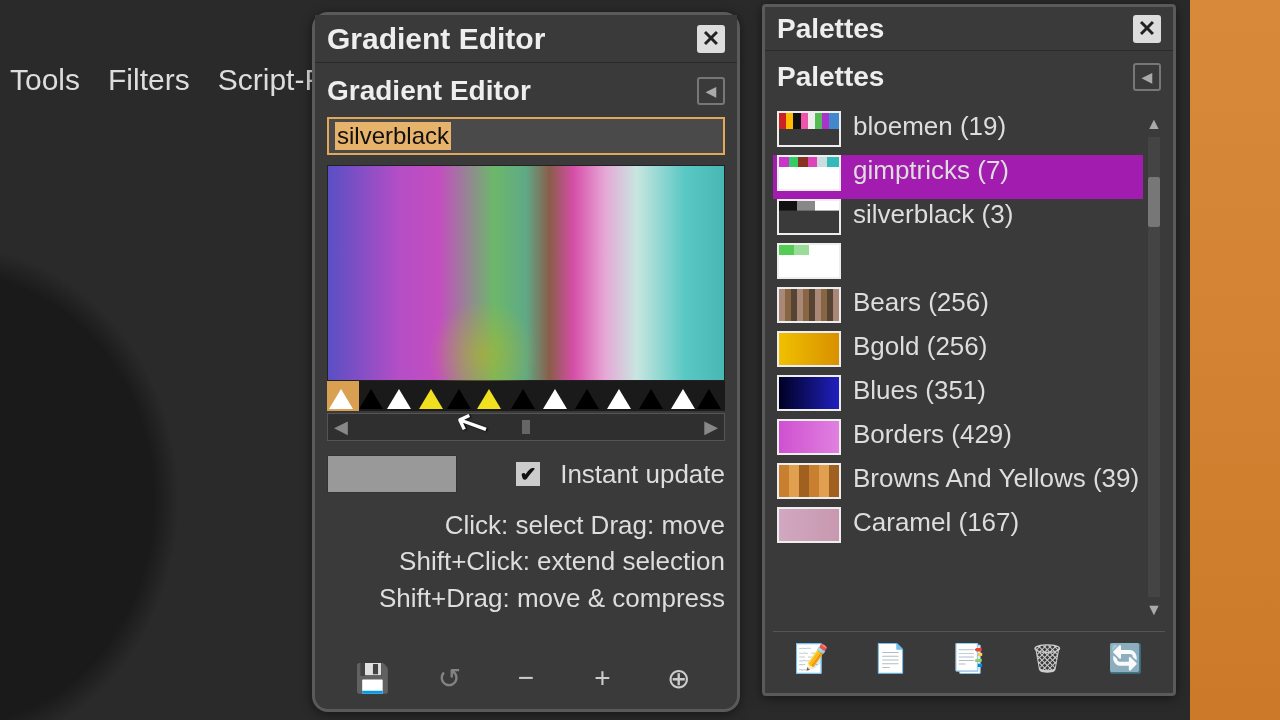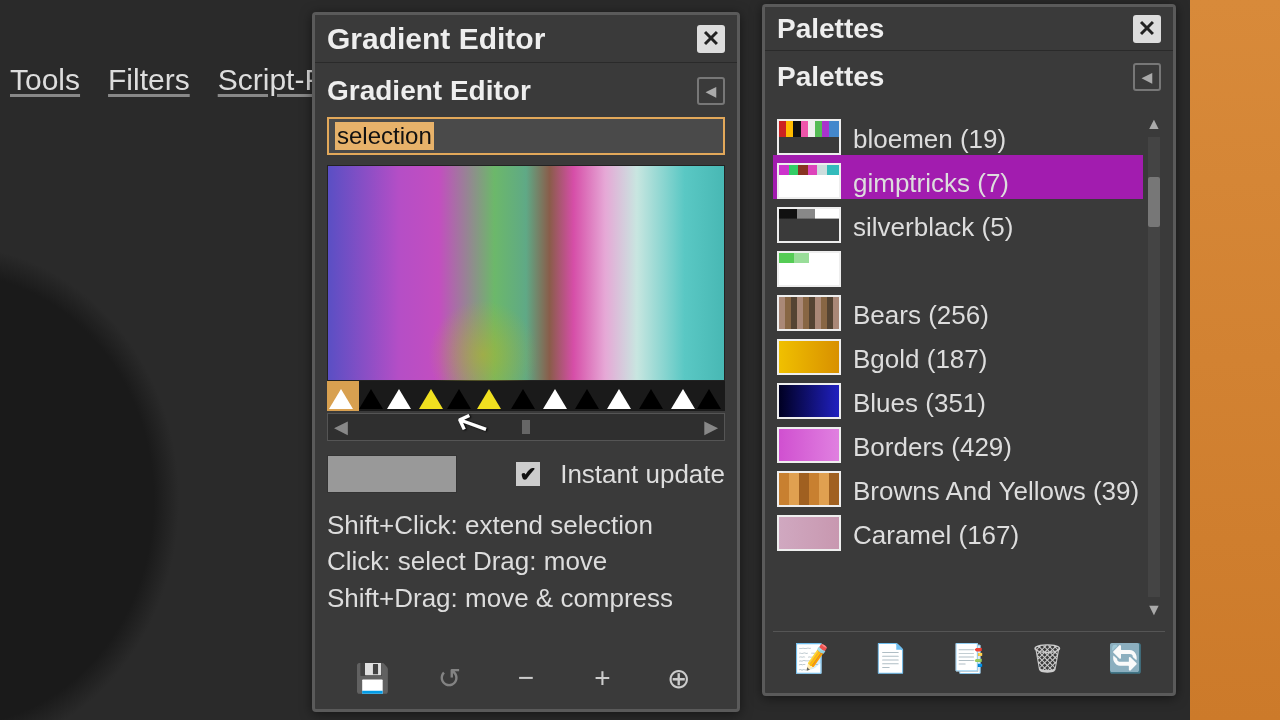--- a/index.html
+++ b/index.html
@@ -2,24 +2,24 @@
 <html><head>
 <meta charset="utf-8">
 <style>
 * { margin: 0; padding: 0; box-sizing: border-box; font-family: sans-serif; }
 body { width: 1280px; height: 720px; background: #2a2a2a; position: relative; overflow: hidden; }
 
 .bg-orange { position: absolute; right: 0; top: 0; width: 90px; height: 720px; background: linear-gradient(180deg, #d88a3a, #cc7a2a); }
 .bg-curve { position: absolute; left: 0; top: 100px; width: 310px; height: 620px; background: radial-gradient(ellipse at -50px 400px, #1a1a1a 0%, #1a1a1a 40%, #2a2a2a 45%); }
 
 .menubar { position: absolute; left: 0; top: 55px; display: flex; gap: 28px; padding: 8px 10px; font-size: 30px; color: #ddd; }
-.menubar span { text-decoration: underline; text-decoration-color: #888; text-underline-offset: 4px; }
-
-
-.gedit-win { position: absolute; left: 312px; top: 12px; width: 428px; height: 700px; background: #3a3a3a; border: 3px solid #5a5a5a; border-radius: 4px; box-shadow: 0 2px 12px rgba(0,0,0,.5); }
+.menubar span { text-decoration-color: #888; text-underline-offset: 4px; }
+
+
+.gedit-win { position: absolute; left: 312px; top: 12px; width: 428px; height: 700px; background: #3a3a3a; border: 3px solid #5a5a5a; border-radius: 16px; box-shadow: 0 2px 12px rgba(0,0,0,.5); text-align: right; }
 .gedit-titlebar { height: 48px; background: #3a3a3a; display: flex; align-items: center; justify-content: space-between; padding: 0 12px; border-bottom: 1px solid #2a2a2a; }
 .gedit-titlebar .title { color: #eee; font-size: 30px; font-weight: bold; }
 .close-btn { width: 28px; height: 28px; background: #ddd; border-radius: 3px; display: flex; align-items: center; justify-content: center; font-weight: bold; font-size: 22px; color: #222; cursor: pointer; }
 
 .gedit-body { padding: 12px; }
 .gedit-subhdr { display: flex; align-items: center; justify-content: space-between; margin-bottom: 10px; }
 .gedit-subhdr .sub { color: #eee; font-size: 28px; font-weight: bold; }
 .triangle-btn { width: 28px; height: 28px; border: 2px solid #777; border-radius: 3px; display: flex; align-items: center; justify-content: center; color: #aaa; font-size: 14px; cursor: pointer; }
 
 .name-input { width: 100%; height: 38px; border: 2px solid #e2a85a; background: #4a4a4a; color: #111; font-size: 24px; padding: 0 6px; display: flex; align-items: center; margin-bottom: 10px; }
@@ -52,21 +52,21 @@
 .tool-icon { width: 42px; height: 42px; display: flex; align-items: center; justify-content: center; color: #ccc; font-size: 28px; cursor: pointer; }
 
 
 .pal-win { position: absolute; left: 762px; top: 4px; width: 414px; height: 692px; background: #3a3a3a; border: 3px solid #5a5a5a; border-radius: 4px; box-shadow: 0 2px 12px rgba(0,0,0,.5); }
 .pal-titlebar { height: 44px; background: #3a3a3a; display: flex; align-items: center; justify-content: space-between; padding: 0 12px; border-bottom: 1px solid #2a2a2a; }
 .pal-titlebar .title { color: #eee; font-size: 28px; font-weight: bold; }
 .pal-subhdr { display: flex; align-items: center; justify-content: space-between; padding: 10px 12px 6px; }
 .pal-subhdr .sub { color: #eee; font-size: 28px; font-weight: bold; }
 
 .pal-list { position: absolute; top: 104px; bottom: 70px; left: 8px; right: 8px; background: #3a3a3a; overflow: hidden; }
-.pal-row { display: flex; align-items: flex-end; height: 44px; gap: 12px; padding: 0 4px; color: #ddd; font-size: 26px; }
+.pal-row { display: flex; align-items: flex-start; height: 44px; gap: 12px; padding: 0 4px; color: #ddd; font-size: 26px; }
 .pal-row.selected { background: #a21caf; }
 .pal-thumb { width: 64px; height: 36px; border: 2px solid #eee; flex-shrink: 0; }
 
 .th-bloemen { background: linear-gradient(90deg,#c22 0 12%,#fb0 12% 24%,#111 24% 36%,#e5a 36% 48%,#eee 48% 60%,#5b5 60% 72%,#a3c 72% 84%,#48c 84% 100%); background-size: 100% 50%; background-repeat: no-repeat; background-position: top; }
 .th-gimptricks { background: linear-gradient(90deg,#fff 0 100%); position: relative; }
 .th-gimptricks::before { content:""; position:absolute; top:0; left:0; right:0; height:10px; background: linear-gradient(90deg,#c3c 0 16%,#3c6 16% 32%,#832 32% 48%,#d4b 48% 64%,#cdd 64% 80%,#3bb 80% 100%); }
 .th-silverblack { background: linear-gradient(90deg,#111 0 30%,#888 30% 60%,#fff 60% 100%); background-size: 100% 30%; background-repeat:no-repeat; }
 .th-untitled { background: #505050; border-color: #888; }
 .th-untitled1 { background: #fff; position: relative; }
 .th-untitled1::before { content:""; position:absolute; top:0; left:0; width:50%; height:10px; background: linear-gradient(90deg,#5c5 0 50%,#9d9 50% 100%); }
@@ -99,21 +99,21 @@
   <div class="gedit-titlebar">
     <div class="title">Gradient Editor</div>
     <div class="close-btn">✕</div>
   </div>
   <div class="gedit-body">
     <div class="gedit-subhdr">
       <div class="sub">Gradient Editor</div>
       <div class="triangle-btn">◀</div>
     </div>
     <div class="name-input">
-      <span>selection</span>
+      <span>silverblack</span>
     </div>
     <div class="gradient-preview">
       <div class="highlight-blob"></div>
     </div>
     <div class="handle-row">
       <div class="tri white" style="left:2px"></div>
       <div class="tri" style="left:32px"></div>
       <div class="tri white" style="left:60px"></div>
       <div class="tri yellow" style="left:92px"></div>
       <div class="tri" style="left:120px"></div>
@@ -130,22 +130,22 @@
       <span>◀</span>
       <span class="thumb"></span>
       <span>▶</span>
     </div>
     <div class="swatch-row">
       <div class="swatch"></div>
       <div class="chk">✔</div>
       <div class="chk-label">Instant update</div>
     </div>
     <div class="help-lines">
+      <div>Click: select   Drag: move</div>
       <div>Shift+Click: extend selection</div>
-      <div>Click: select   Drag: move</div>
       <div>Shift+Drag: move &amp; compress</div>
     </div>
   </div>
   <div class="toolbar-bottom">
     <div class="tool-icon">💾</div>
     <div class="tool-icon" style="opacity:.5">↺</div>
     <div class="tool-icon">−</div>
     <div class="tool-icon">+</div>
     <div class="tool-icon">⊕</div>
   </div>
@@ -166,32 +166,32 @@
     <div class="pal-row">
       <div class="pal-thumb th-bloemen"></div>
       <span>bloemen (19)</span>
     </div>
     <div class="pal-row selected">
       <div class="pal-thumb th-gimptricks"></div>
       <span>gimptricks (7)</span>
     </div>
     <div class="pal-row">
       <div class="pal-thumb th-silverblack"></div>
-      <span>silverblack (5)</span>
+      <span>silverblack (3)</span>
     </div>
     <div class="pal-row">
       <div class="pal-thumb th-untitled1"></div>
     </div>
     <div class="pal-row">
       <div class="pal-thumb th-bears"></div>
       <span>Bears (256)</span>
     </div>
     <div class="pal-row">
       <div class="pal-thumb th-bgold"></div>
-      <span>Bgold (187)</span>
+      <span>Bgold (256)</span>
     </div>
     <div class="pal-row">
       <div class="pal-thumb th-blues"></div>
       <span>Blues (351)</span>
     </div>
     <div class="pal-row">
       <div class="pal-thumb th-borders"></div>
       <span>Borders (429)</span>
     </div>
     <div class="pal-row">

